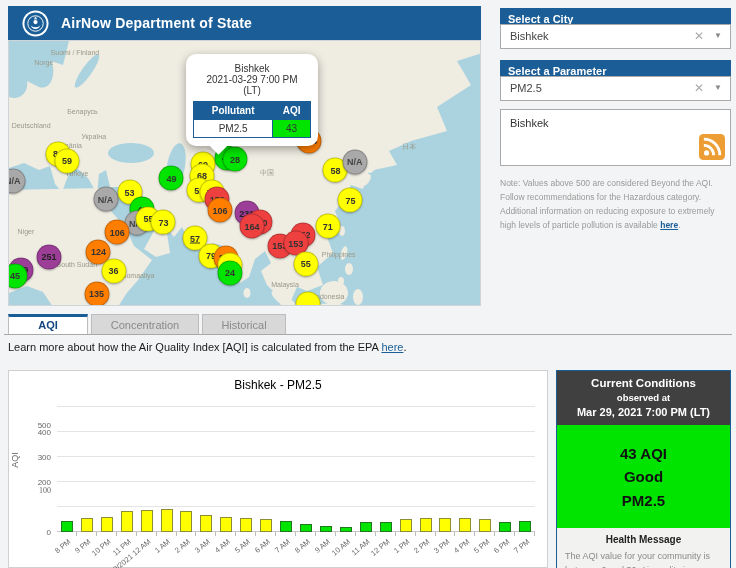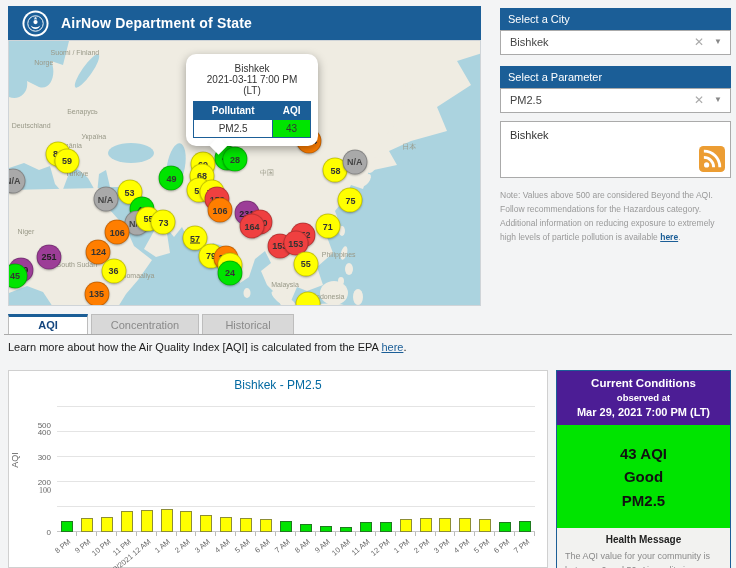--- a/index.html
+++ b/index.html
@@ -28,61 +28,61 @@
   .popup{position:absolute;left:177px;top:13px;width:118px;background:#fff;border-radius:10px;
     box-shadow:0 3px 10px rgba(0,0,0,.35);padding:9px 7px 8px;z-index:5;font-size:10px;color:#333;text-align:center;}
   .popup .tip{position:absolute;left:26px;bottom:-6px;width:13px;height:13px;background:#fff;transform:rotate(45deg);box-shadow:3px 3px 6px rgba(0,0,0,.15);}
   .popup-table{width:100%;border-collapse:collapse;margin-top:5px;position:relative;z-index:1;}
   .popup-table th{background:#1b5e97;color:#fff;font-size:10px;padding:3px 2px;border:1px solid #1b5e97;}
   .popup-table td{font-size:10px;padding:3px 2px;border:1px solid #1b5e97;background:#fff;}
   .popup-table td.aqi-cell{background:#00e400;}
 
   
   .side{position:absolute;left:500px;top:8px;width:231px;}
-  .blue-head{background:#1b5e97;color:#fff;font-size:11px;font-weight:normal;height:22px;line-height:22px;padding-left:8px;}
+  .blue-head{background:#1b5e97;color:#fff;font-size:11px;font-weight:bold;height:16px;line-height:22px;padding-left:8px;}
   .combo{position:relative;height:25px;background:#fff;border:1px solid #aaa;box-sizing:border-box;}
   .combo .val{position:absolute;left:9px;top:5px;font-size:11px;color:#444;}
   .combo .clear{position:absolute;right:26px;top:4px;font-size:12px;color:#aaa;cursor:pointer;}
   .combo .caret{position:absolute;right:8px;top:6px;font-size:8px;color:#888;cursor:pointer;}
   .feedbox{position:relative;margin-top:8px;height:57px;background:#fff;border:1px solid #aaa;box-sizing:border-box;}
   .feedbox .ftext{position:absolute;left:9px;top:7px;font-size:11px;color:#333;}
   .rss{position:absolute;right:5px;bottom:5px;width:26px;height:26px;cursor:pointer;}
   .note{margin-top:10px;font-size:8.5px;color:#999;line-height:1.65;}
   .note a{color:#1b5e97;text-decoration:underline;font-weight:bold;}
 
   
   .tabs{position:absolute;left:8px;top:314px;display:flex;gap:3px;z-index:2;}
   .tab{height:20px;line-height:20px;text-align:center;font-size:11px;border:1px solid #bdbdbd;border-bottom:none;
     background:#d8d8d8;color:#8a8a8a;cursor:pointer;box-sizing:border-box;}
   .tab.active{background:#fff;color:#13457e;font-weight:bold;border-top:3px solid #1b5e97;line-height:17px;}
-  .tab.t1{width:80px;} .tab.t2{width:108px;} .tab.t3{width:92px;}
+  .tab.t1{width:80px;} .tab.t2{width:108px;} .tab.t3{width:84px;}
   .tabs-rule{position:absolute;left:4px;top:334px;width:728px;height:1px;background:#a9a9a9;}
   .learn{position:absolute;left:8px;top:341px;font-size:11px;color:#1a1a1a;}
   .learn a{color:#1b5e97;text-decoration:underline;}
 
   
   .chart-panel{position:absolute;left:8px;top:370px;width:540px;height:198px;background:#fff;border:1px solid #d0d0d0;box-sizing:border-box;}
-  .chart-title{position:absolute;left:0;right:0;top:7px;text-align:center;font-size:12px;color:#0369a1;}
+  .chart-title{position:absolute;left:0;right:0;top:7px;text-align:center;font-size:12px;color:#000000;}
   .plot{position:absolute;left:48px;right:12px;top:38px;bottom:35px;}
   .gline{position:absolute;left:0;right:0;height:1px;background:#e4e4e4;}
   .gline.zero{background:#c6c6c6;}
   .ylab{position:absolute;right:calc(100% + 6px);font-size:8px;color:#666;transform:translateY(50%);}
   .yaxis-title{position:absolute;left:6px;top:50%;transform:rotate(-90deg) translateX(40%);transform-origin:left center;font-size:9px;color:#666;}
   .slots{position:absolute;left:0;right:0;top:0;bottom:0;display:flex;}
   .slot{flex:1;position:relative;}
   .bar{position:absolute;bottom:0;left:50%;transform:translateX(-50%);width:12px;box-sizing:border-box;border:1px solid rgba(0,0,0,.45);}
   .bar.good{background:#00e400;border-color:#1f7a1f;}
   .bar.moderate{background:#ffff00;border-color:#8d8d35;}
   .tickm{position:absolute;top:100%;right:0;width:1px;height:4px;background:#bbb;}
   .xlab{position:absolute;top:calc(100% + 5px);right:50%;transform:rotate(-40deg);transform-origin:100% 0;
     font-size:7.5px;color:#666;white-space:nowrap;}
 
   
   .cc{position:absolute;left:556px;top:370px;width:175px;height:198px;border:1px solid #1b5e97;box-sizing:border-box;background:#fff;}
-  .cc-head{background:#4c1d95;color:#fff;text-align:center;padding:6px 4px 7px;}
+  .cc-head{background:#404040;color:#fff;text-align:center;padding:6px 4px 7px;}
   .cc-head .l1{font-size:11.5px;font-weight:bold;}
   .cc-head .l2{font-size:9.5px;font-weight:bold;margin-top:3px;}
   .cc-head .l3{font-size:11px;font-weight:bold;margin-top:3px;}
   .cc-aqi{background:#00e400;color:#111;text-align:center;padding:17px 0 16px;}
   .cc-aqi div{font-size:15px;font-weight:bold;line-height:1.55;}
   .cc-health{background:#f2f2f0;padding:6px 8px;}
   .cc-health .ht{font-size:10px;font-weight:bold;color:#222;text-align:center;margin-bottom:4px;}
   .cc-health .hb{font-size:9px;color:#8a8a8a;line-height:1.6;}
 </style>
 </head>
@@ -196,21 +196,21 @@
         <div class="marker yellow" style="left: 69.3%; top: 48.9%;">58</div>
         <div class="marker gray" style="left: 73.4%; top: 45.8%;">N/A</div>
         <div class="marker yellow" style="left: 72.5%; top: 60.3%;">75</div>
         <div class="marker yellow" style="left: 67.7%; top: 70.2%;">71</div>
         <div class="marker yellow" style="left: 63.4%; top: 99.5%;"></div>
       </div>
 
     <div class="popup">
       <div class="tip"></div>
       <div>Bishkek</div>
-      <div>2021-03-11 7:00 PM</div>
+      <div>2021-03-29 7:00 PM</div>
       <div>(LT)</div>
       <table class="popup-table">
         <tbody>
             <tr>
           <th>Pollutant</th>
           <th>AQI</th>
         </tr>
         <tr>
           <td>PM2.5</td>
           <td class="aqi-cell">43</td>

